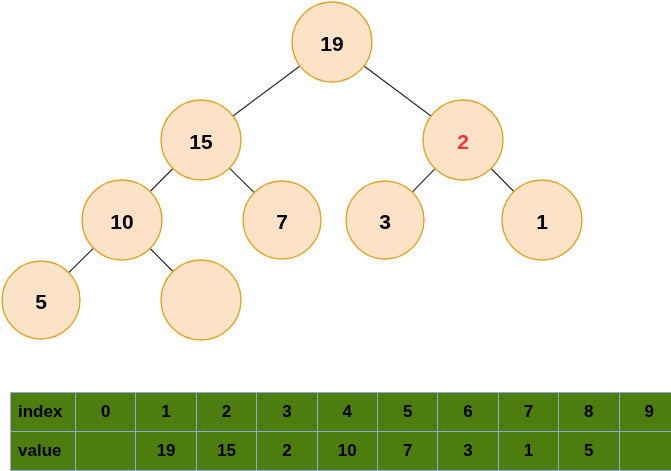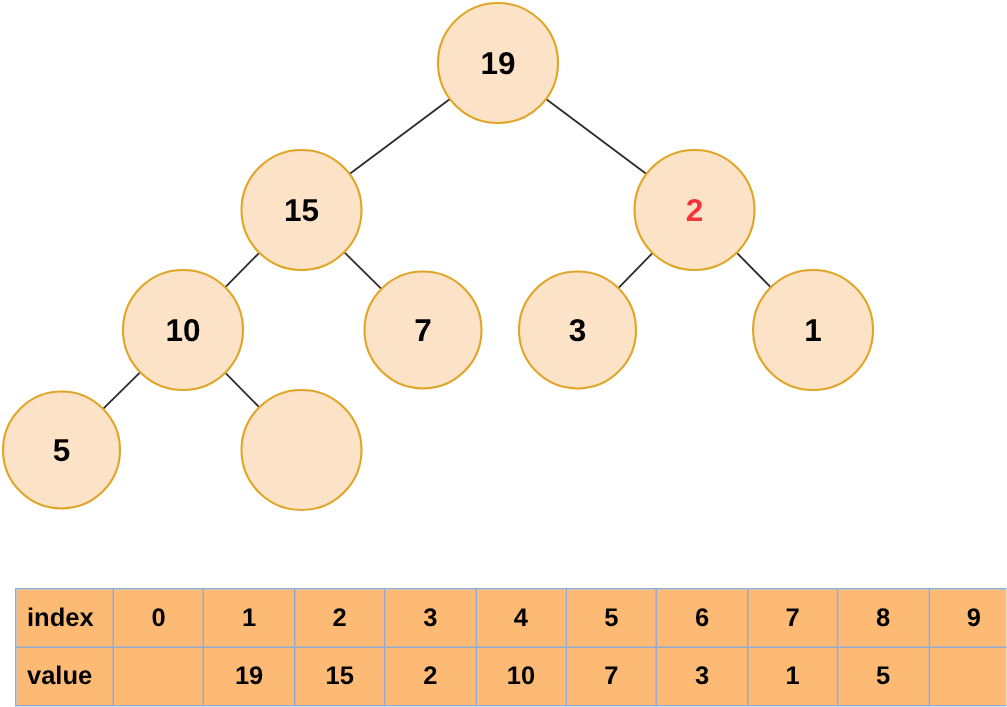--- a/index.html
+++ b/index.html
@@ -35,21 +35,21 @@
   #array-table {
     position: absolute;
     left: 10px;
     top: 392px;
     width: 651px;
     border-collapse: collapse;
     table-layout: fixed;
   }
   #array-table td {
     border: 1px solid #8fabd4;
-    background: #fdba74;
+    background: #4d7c0f;
     height: 38px;
     text-align: center;
     vertical-align: middle;
     font-family: "Liberation Sans", sans-serif;
     font-size: 17px;
     font-weight: bold;
     color: #000000;
     padding: 0;
   }
   #array-table td.rowlabel {

